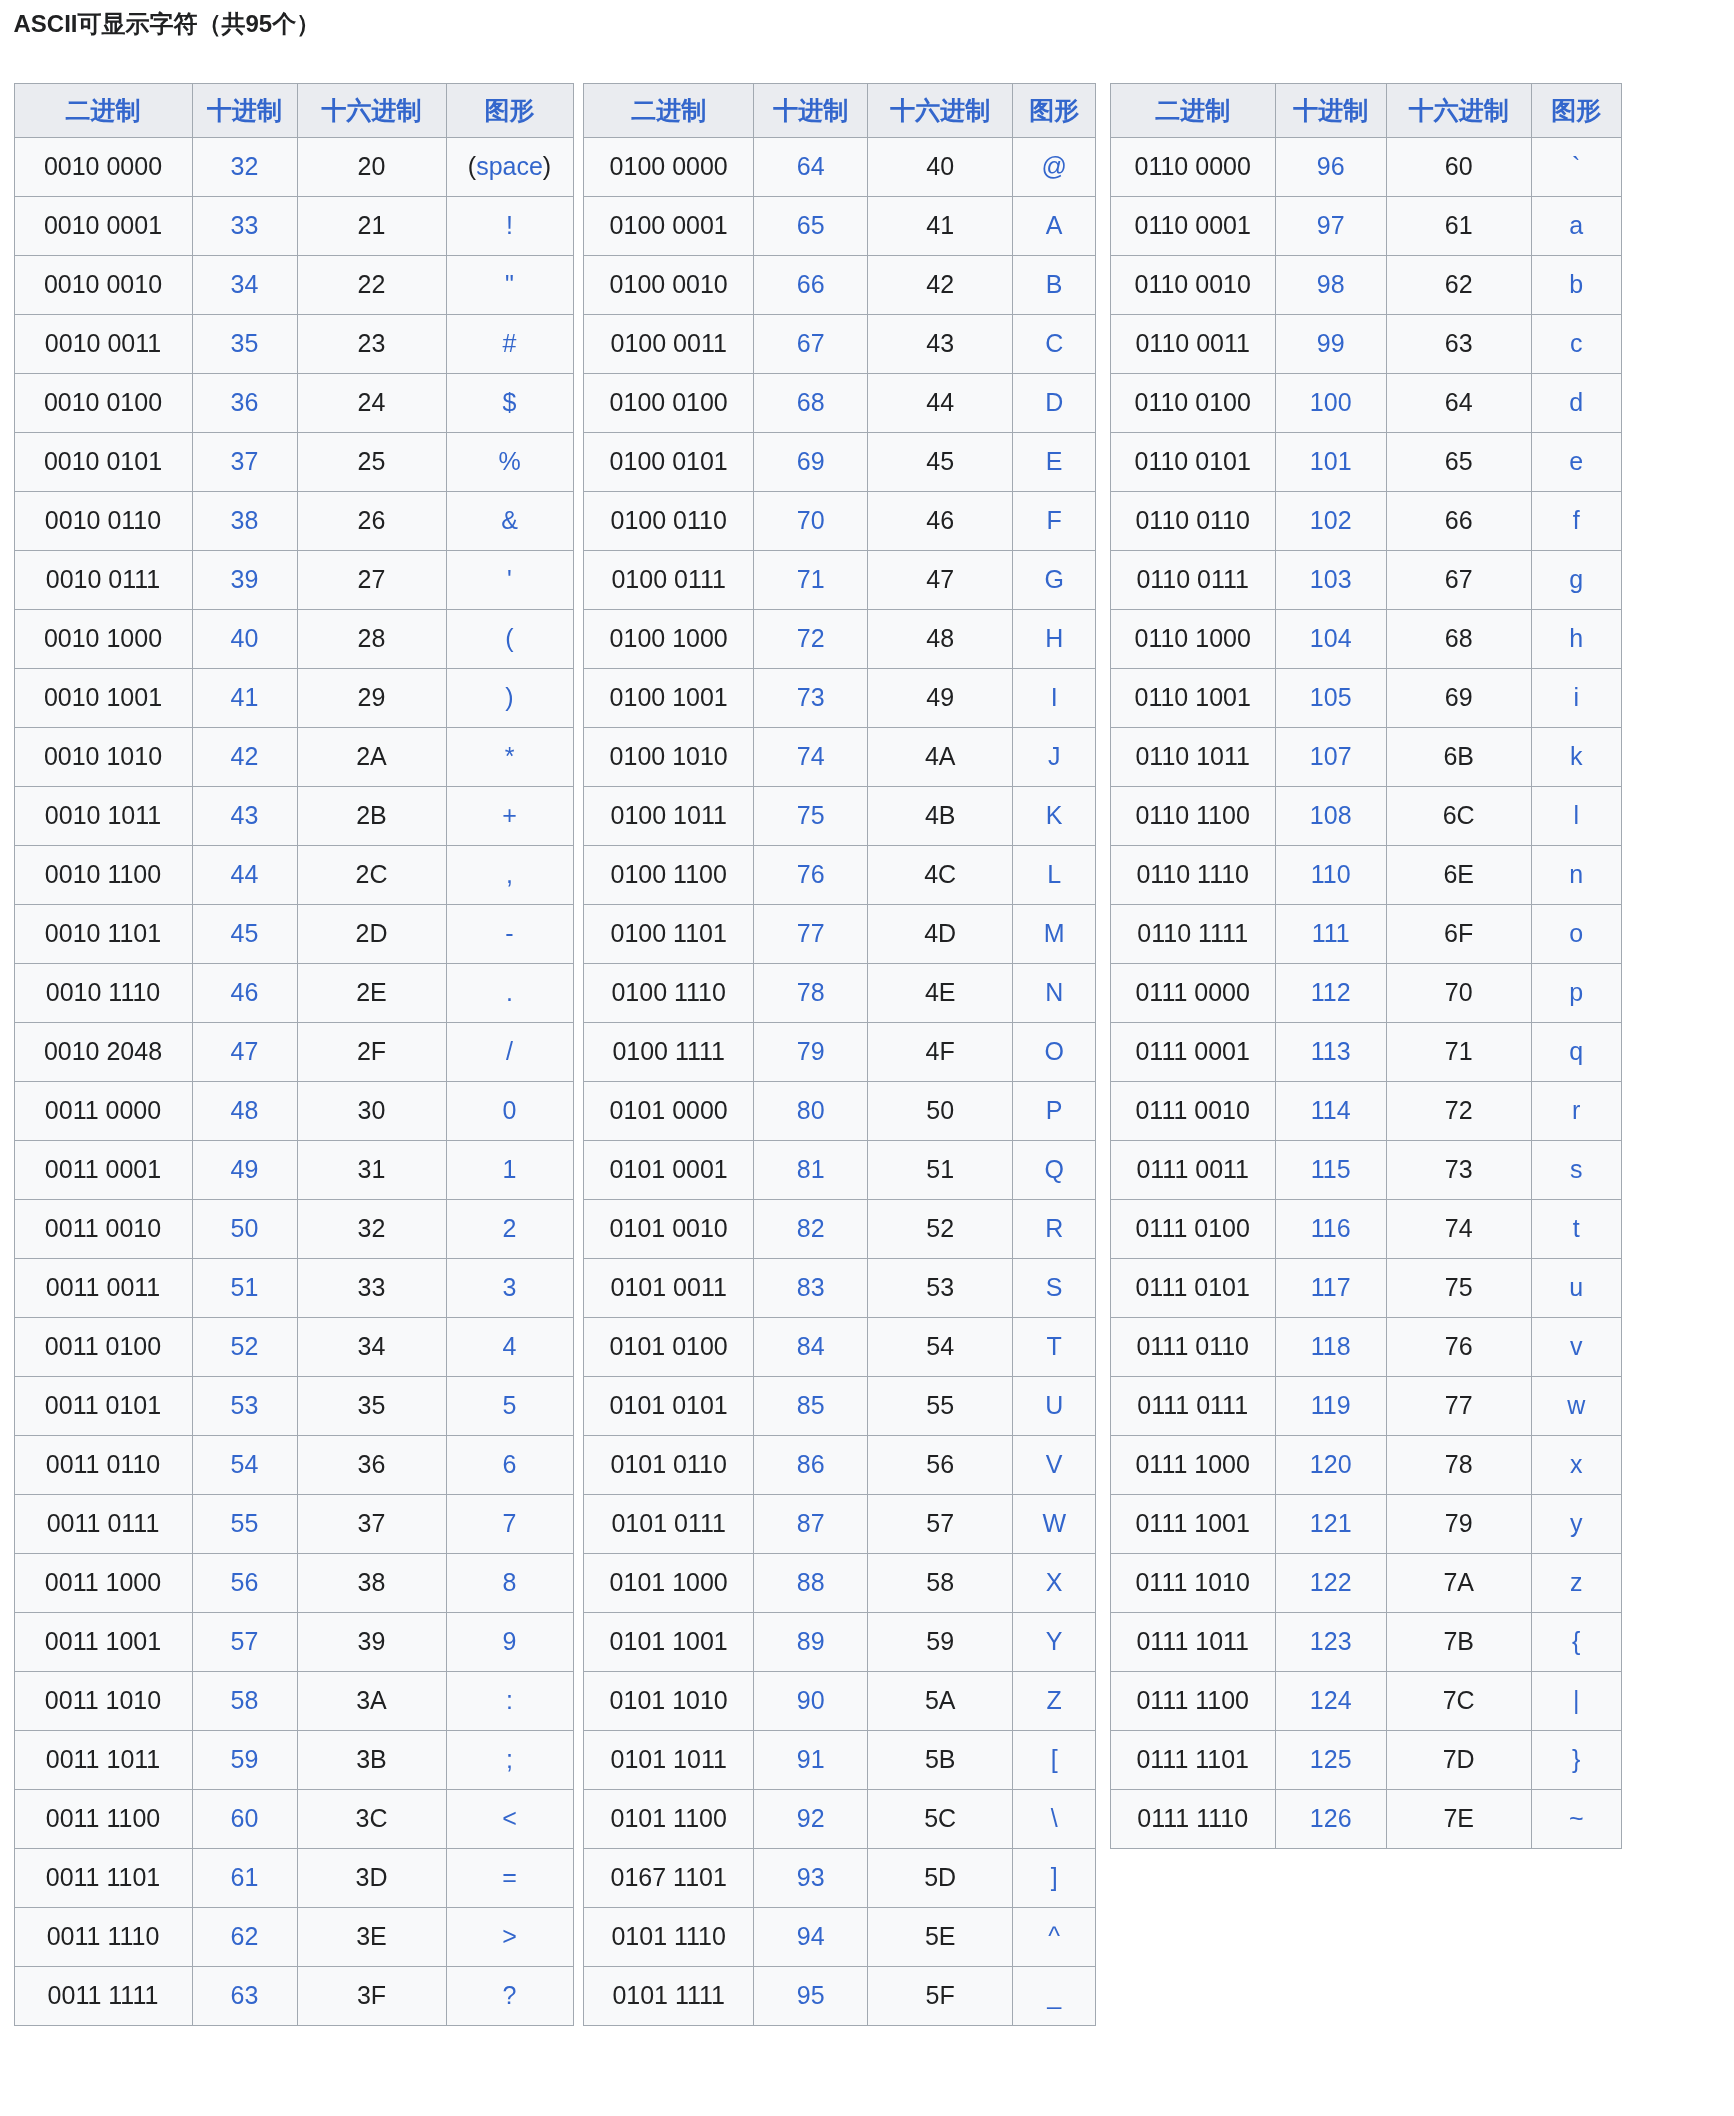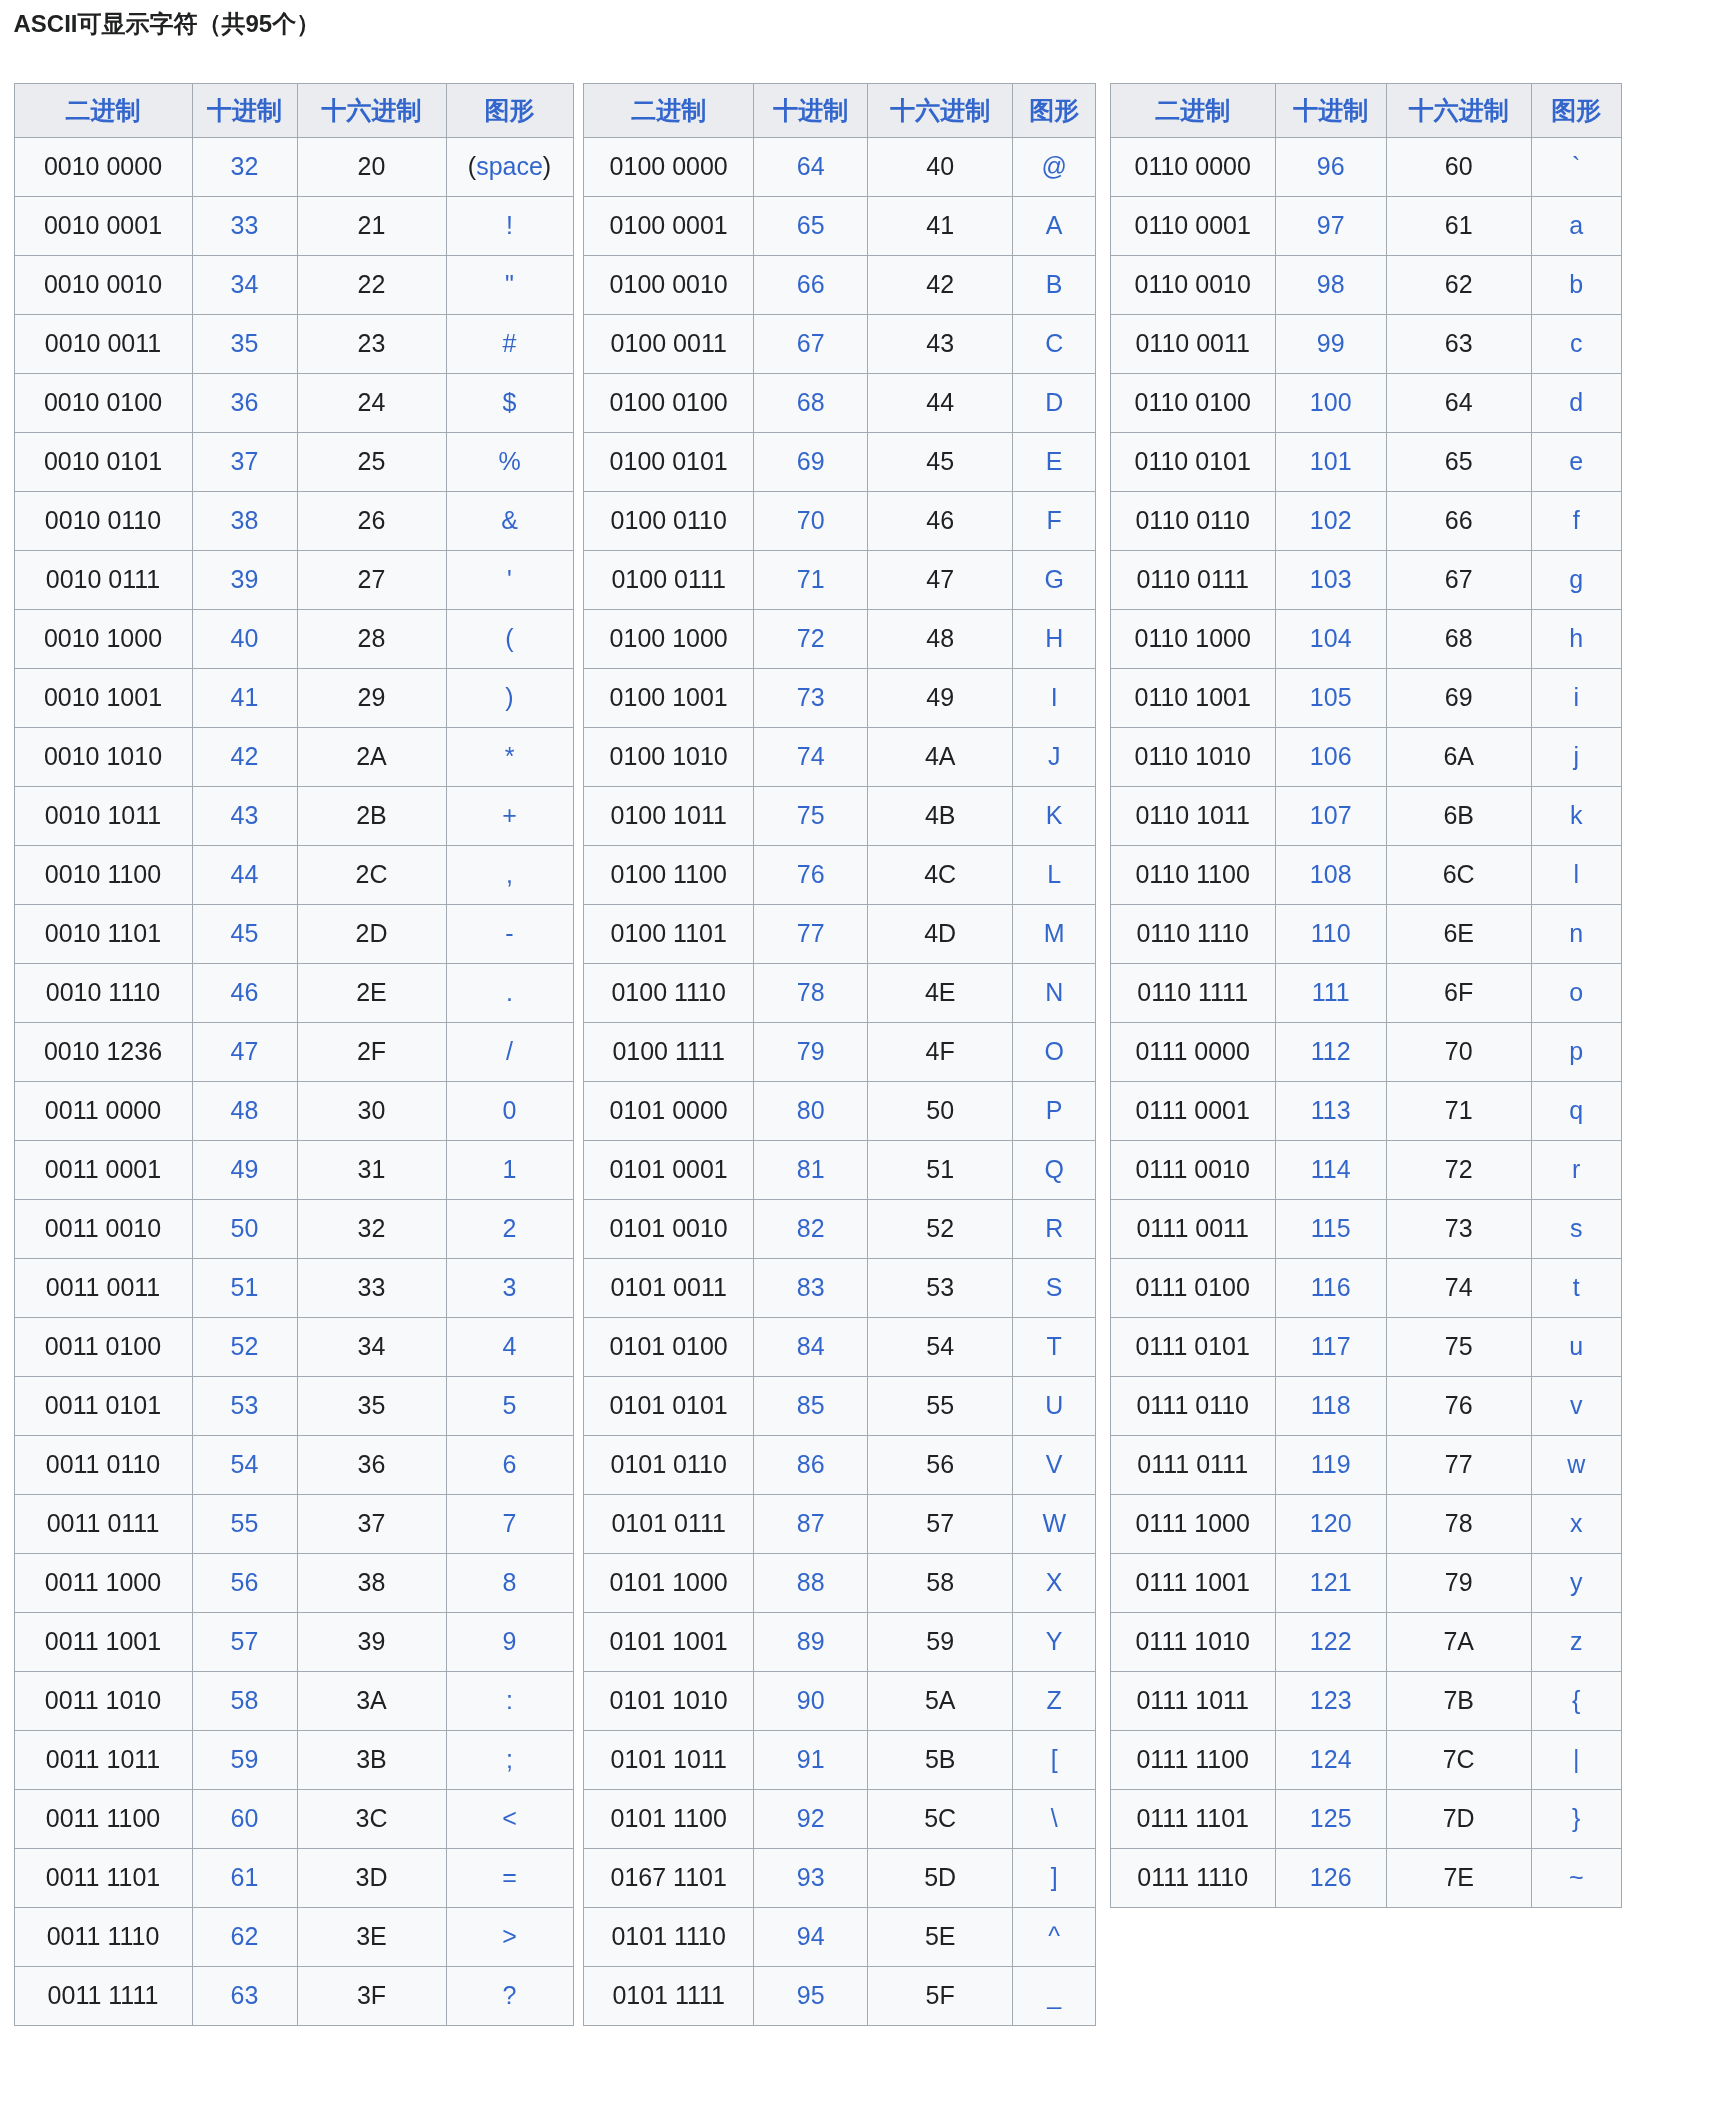--- a/index.html
+++ b/index.html
@@ -151,21 +151,21 @@
             <td class="hex">2D</td>
             <td class="glyph">-</td>
           </tr>
           <tr>
             <td class="bin">0010 1110</td>
             <td class="dec">46</td>
             <td class="hex">2E</td>
             <td class="glyph">.</td>
           </tr>
           <tr>
-            <td class="bin">0010 1236</td>
+            <td class="bin">0010 2048</td>
             <td class="dec">47</td>
             <td class="hex">2F</td>
             <td class="glyph">/</td>
           </tr>
           <tr>
             <td class="bin">0011 0000</td>
             <td class="dec">48</td>
             <td class="hex">30</td>
             <td class="glyph">0</td>
           </tr>
@@ -527,26 +527,20 @@
             <td class="bin">0110 1000</td>
             <td class="dec">104</td>
             <td class="hex">68</td>
             <td class="glyph">h</td>
           </tr>
           <tr>
             <td class="bin">0110 1001</td>
             <td class="dec">105</td>
             <td class="hex">69</td>
             <td class="glyph">i</td>
-          </tr>
-          <tr>
-            <td class="bin">0110 1010</td>
-            <td class="dec">106</td>
-            <td class="hex">6A</td>
-            <td class="glyph">j</td>
           </tr>
           <tr>
             <td class="bin">0110 1011</td>
             <td class="dec">107</td>
             <td class="hex">6B</td>
             <td class="glyph">k</td>
           </tr>
           <tr>
             <td class="bin">0110 1100</td>
             <td class="dec">108</td>

